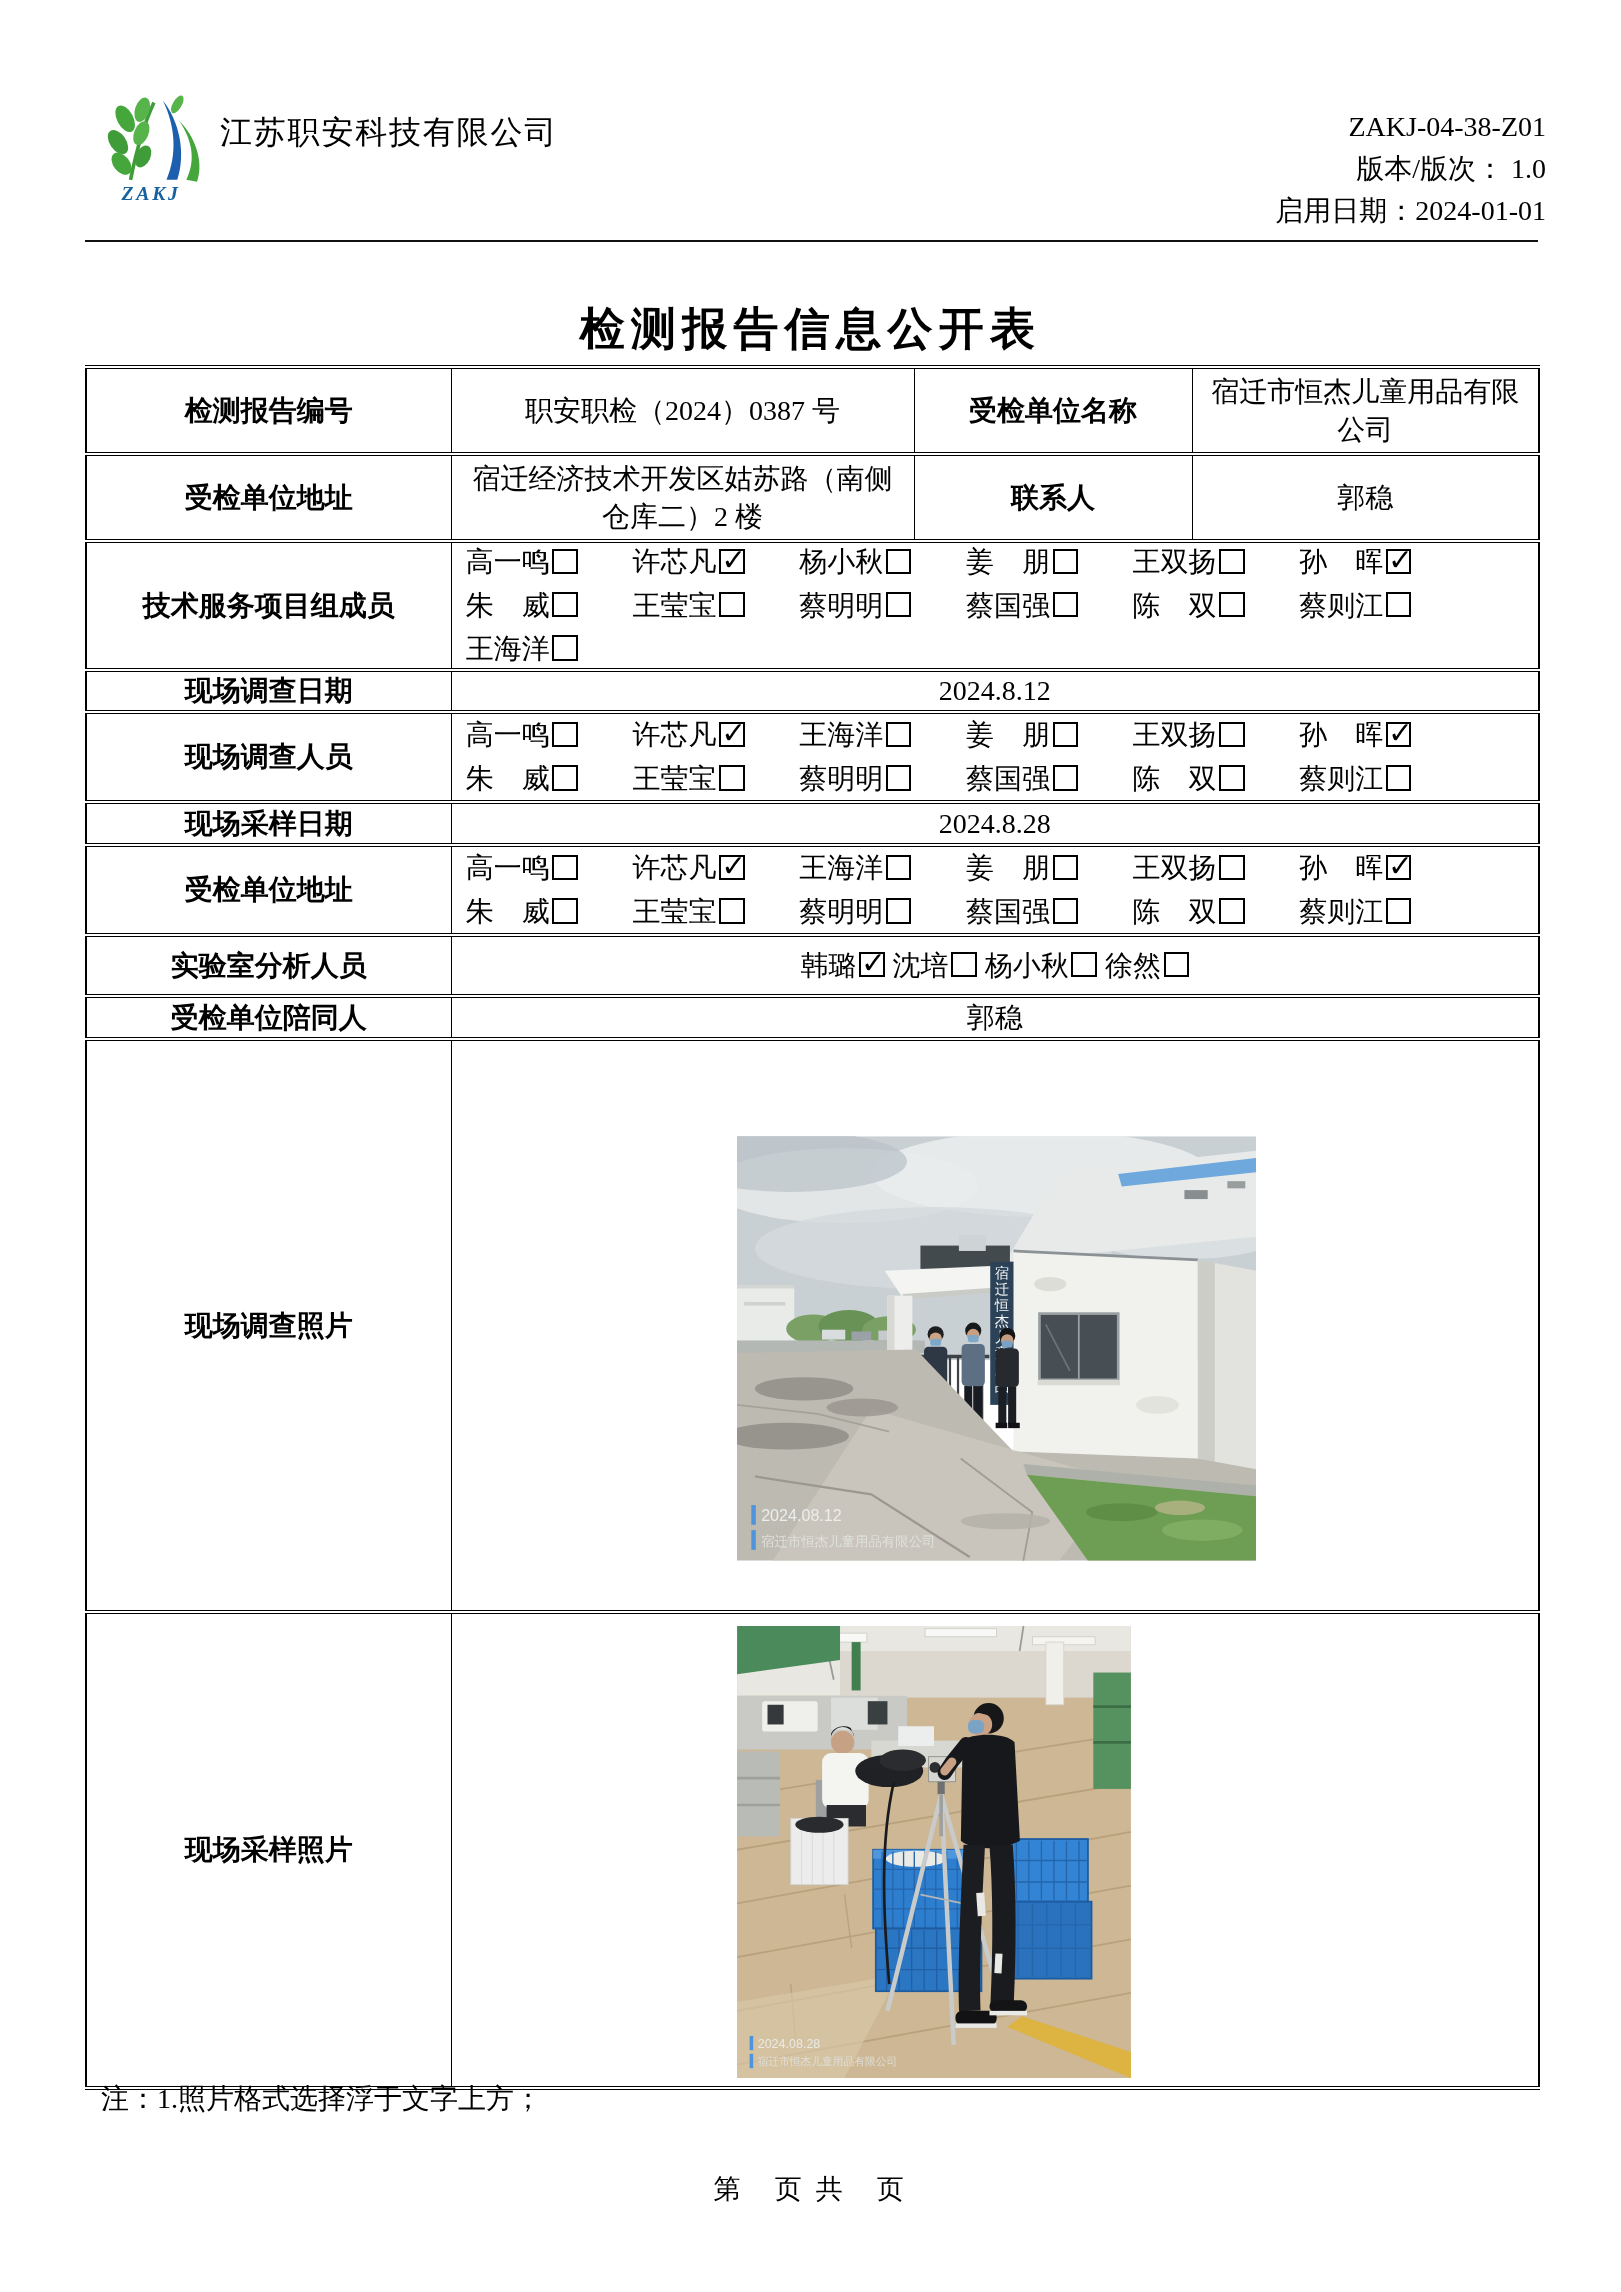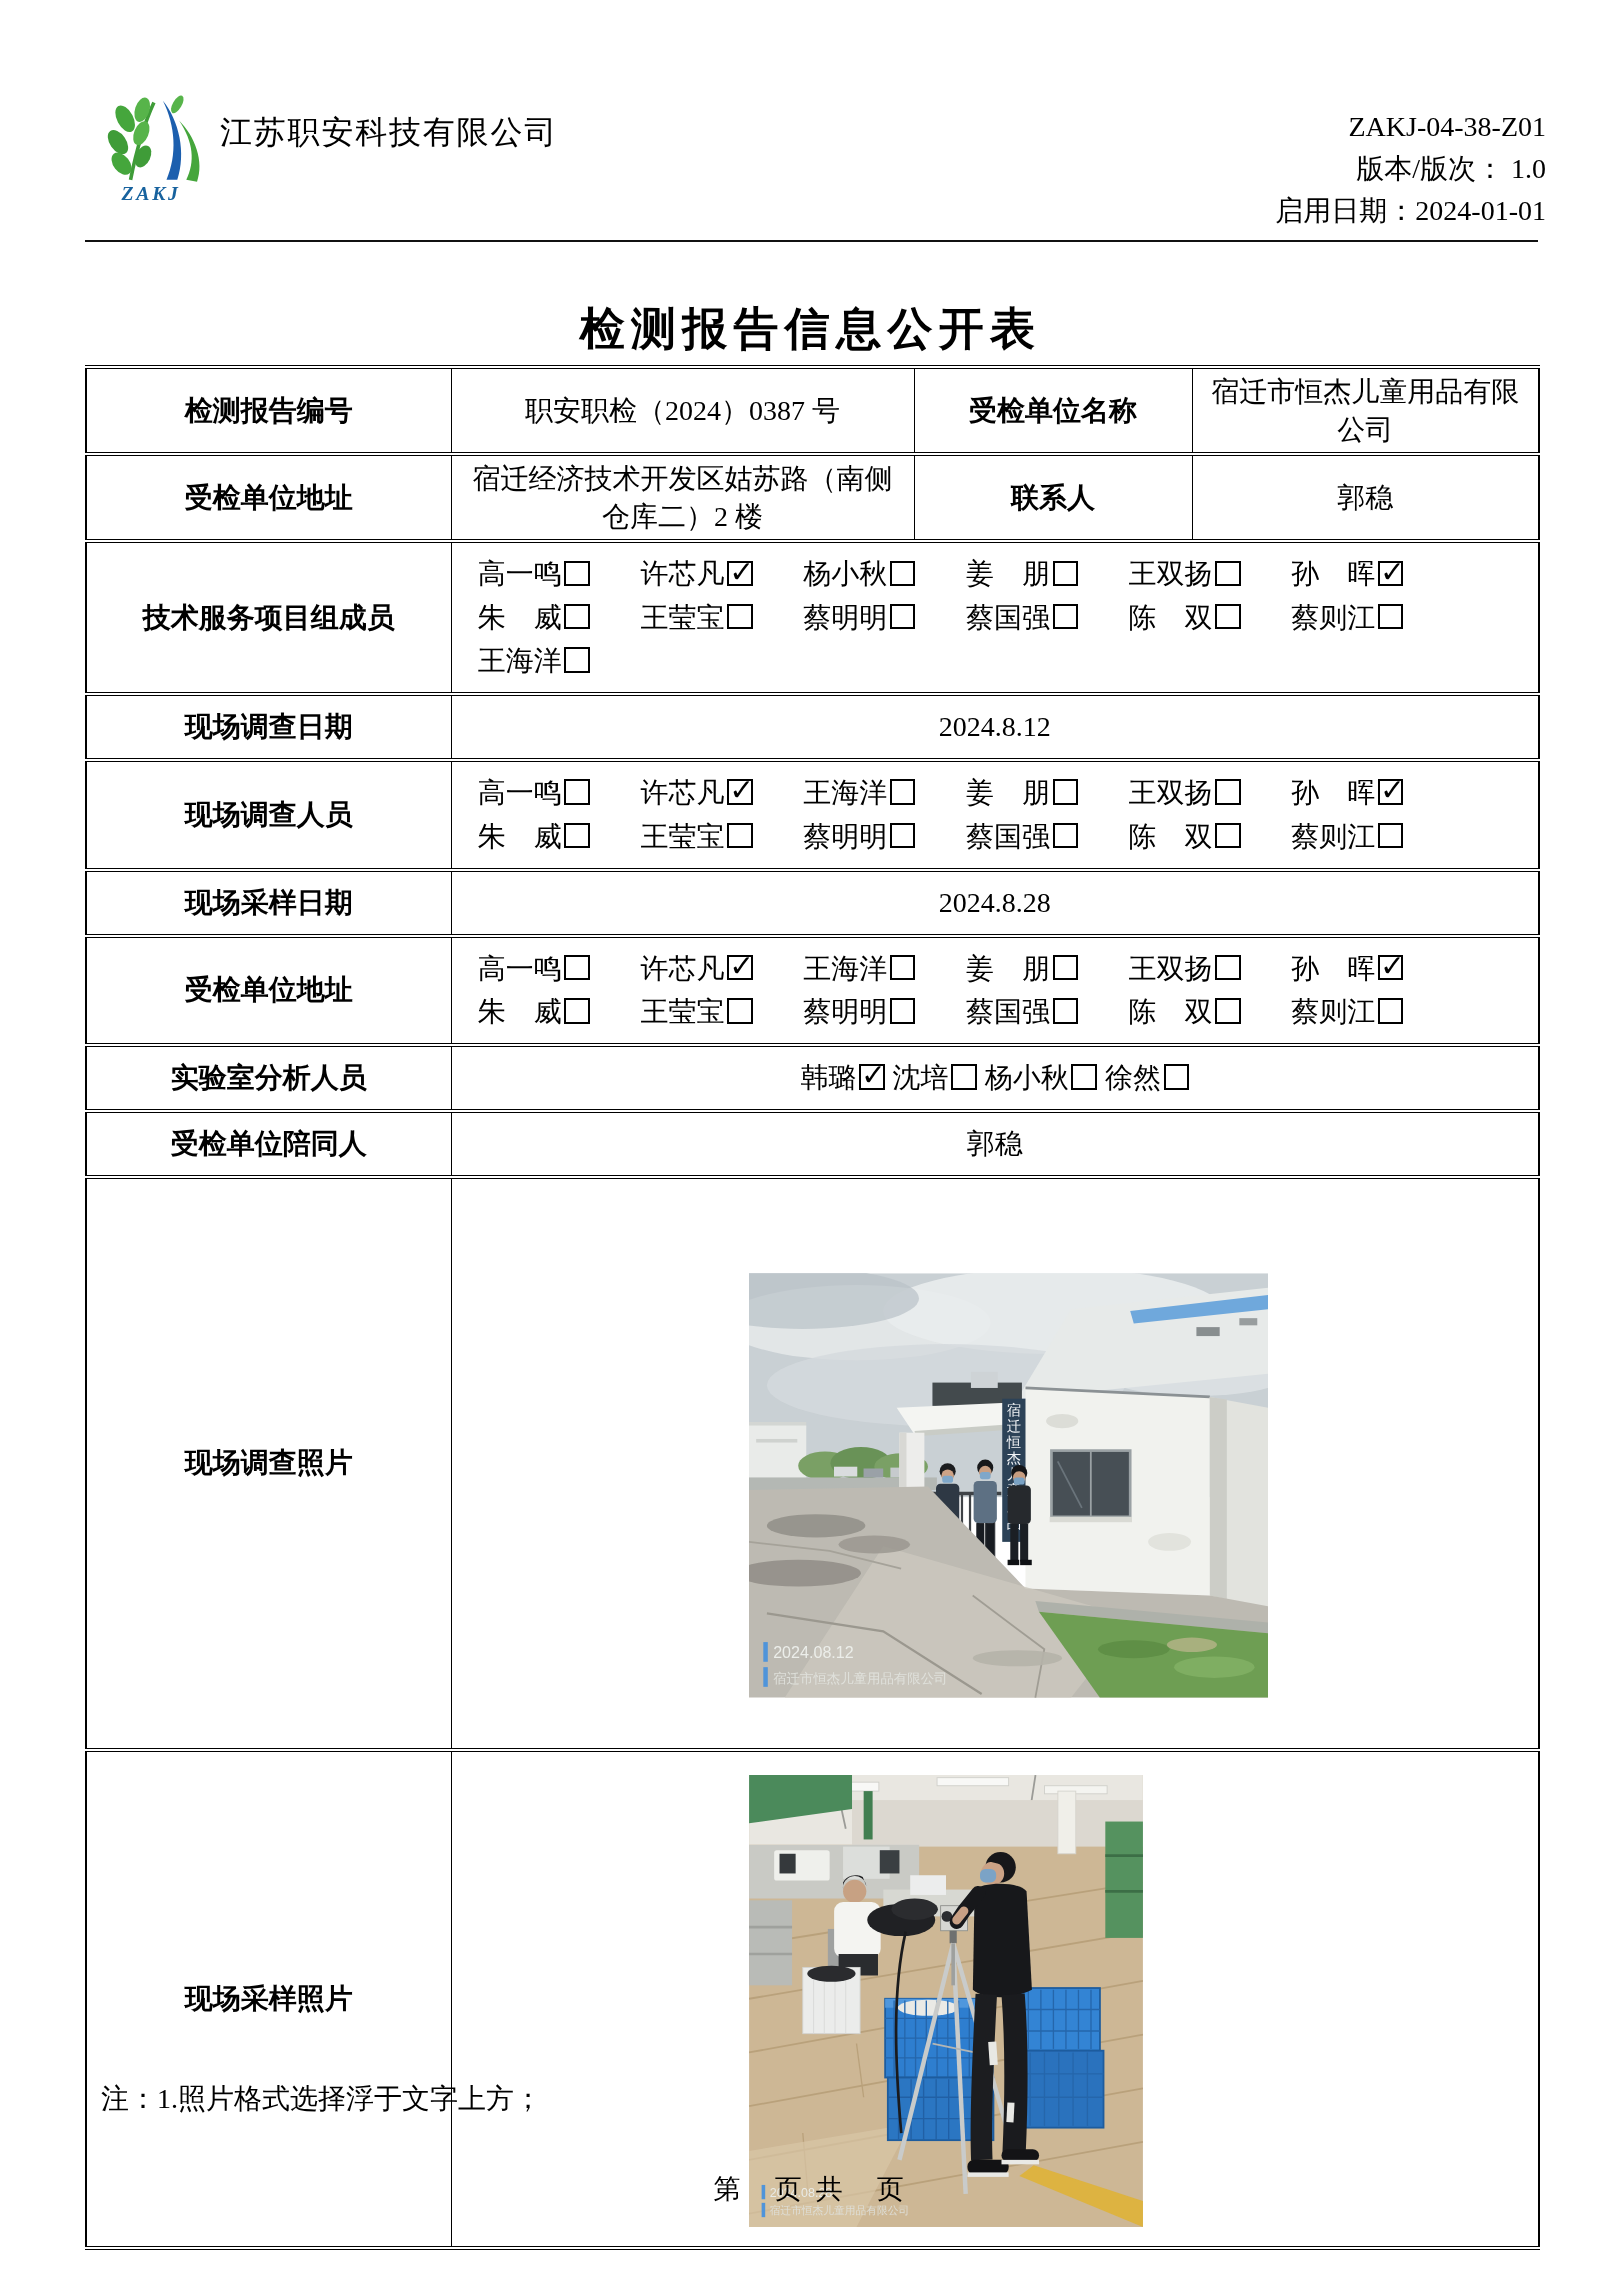--- a/index.html
+++ b/index.html
@@ -25,21 +25,21 @@
     font-family:Liberation Mono, monospace;
   }
   
   table.info-table {
     position:absolute; left:85px; top:365px; width:1453px;
     border-collapse:collapse; table-layout:fixed;
   }
   table.info-table td {
     border-left:1.8px solid #000; border-right:1.8px solid #000;
     border-top:4.5px double #000; border-bottom:4.5px double #000;
-    vertical-align:middle; font-size:28px; padding:12px;
+    vertical-align:middle; font-size:28px; padding:0;
   }
   table.info-table { border:2.7px solid #000; }
   td.lab {
     text-align:center; font-weight:bold;
     font-family:"Liberation Sans","DejaVu Sans",sans-serif;
   }
   td.val { text-align:center; font-family:"Liberation Serif","DejaVu Serif",serif; }
   td.val.wrap { padding:3.6px 12.5px; line-height:38px; }
   .r1 { height:85px; } .r2 { height:85px; } .r3 { height:125px; }
   .r4 { height:34px; } .r5 { height:90px; } .r6 { height:43px; }

